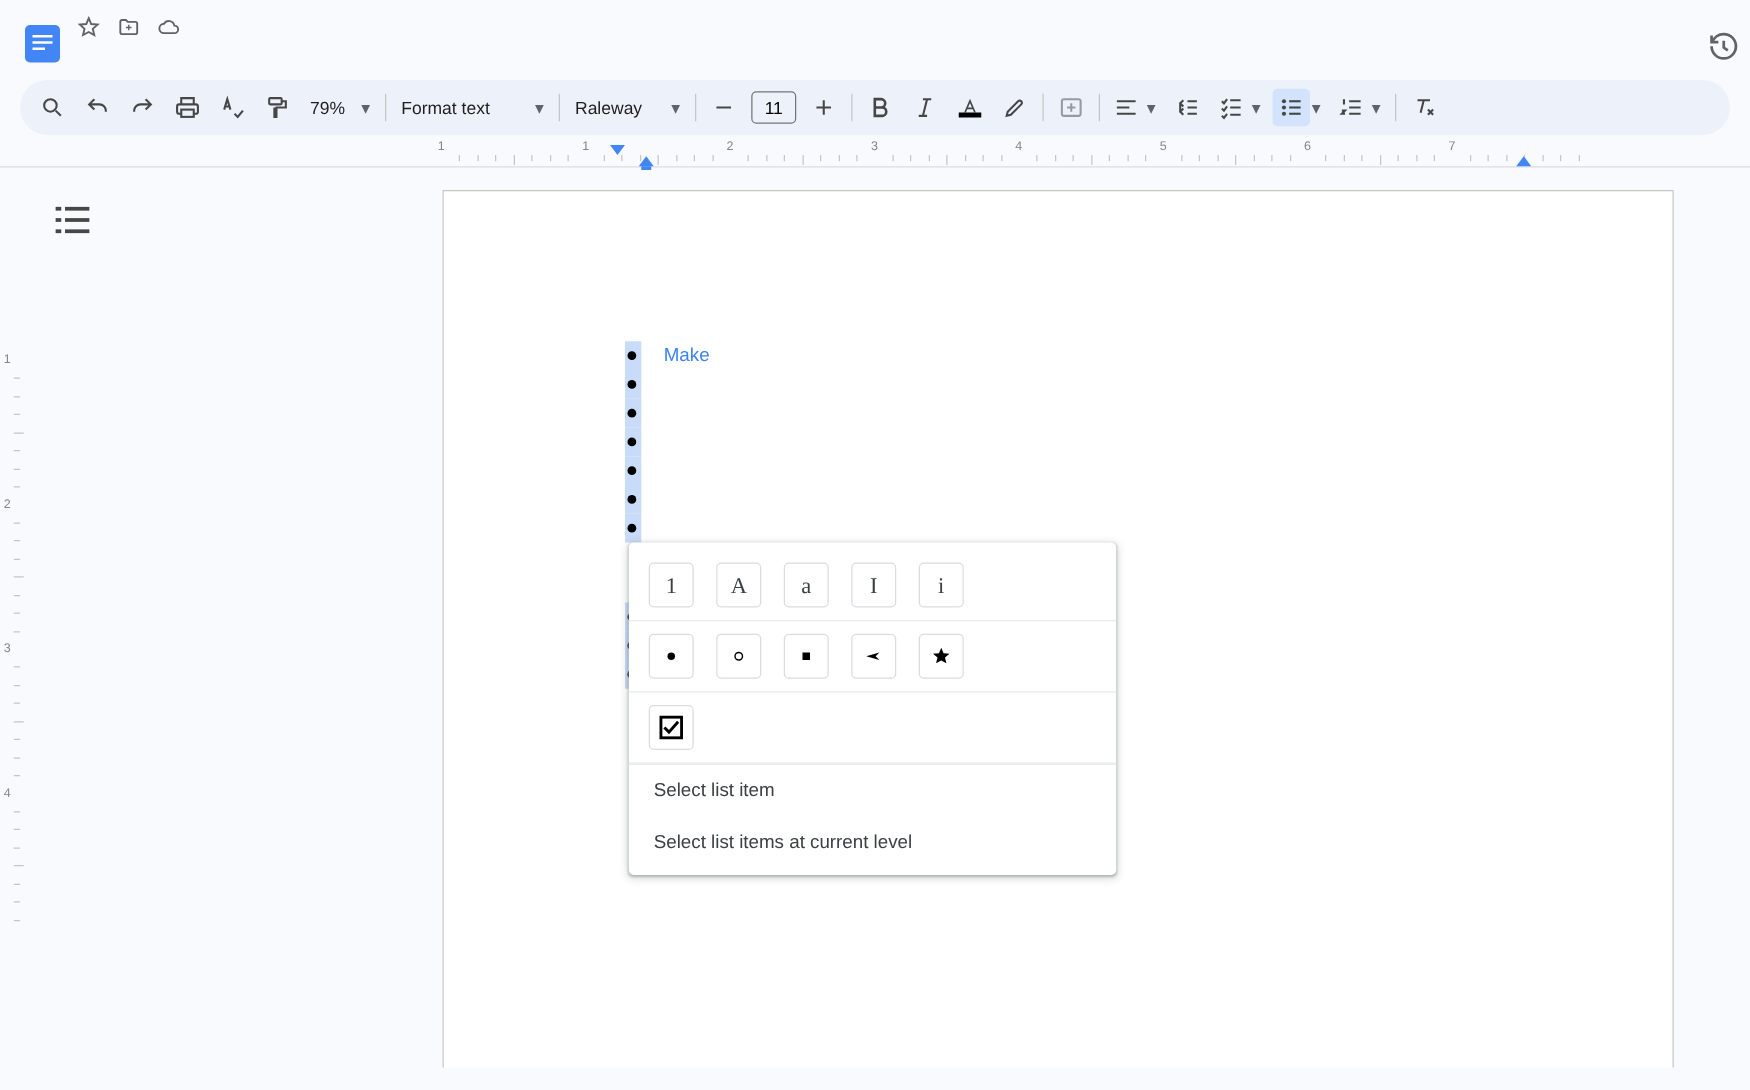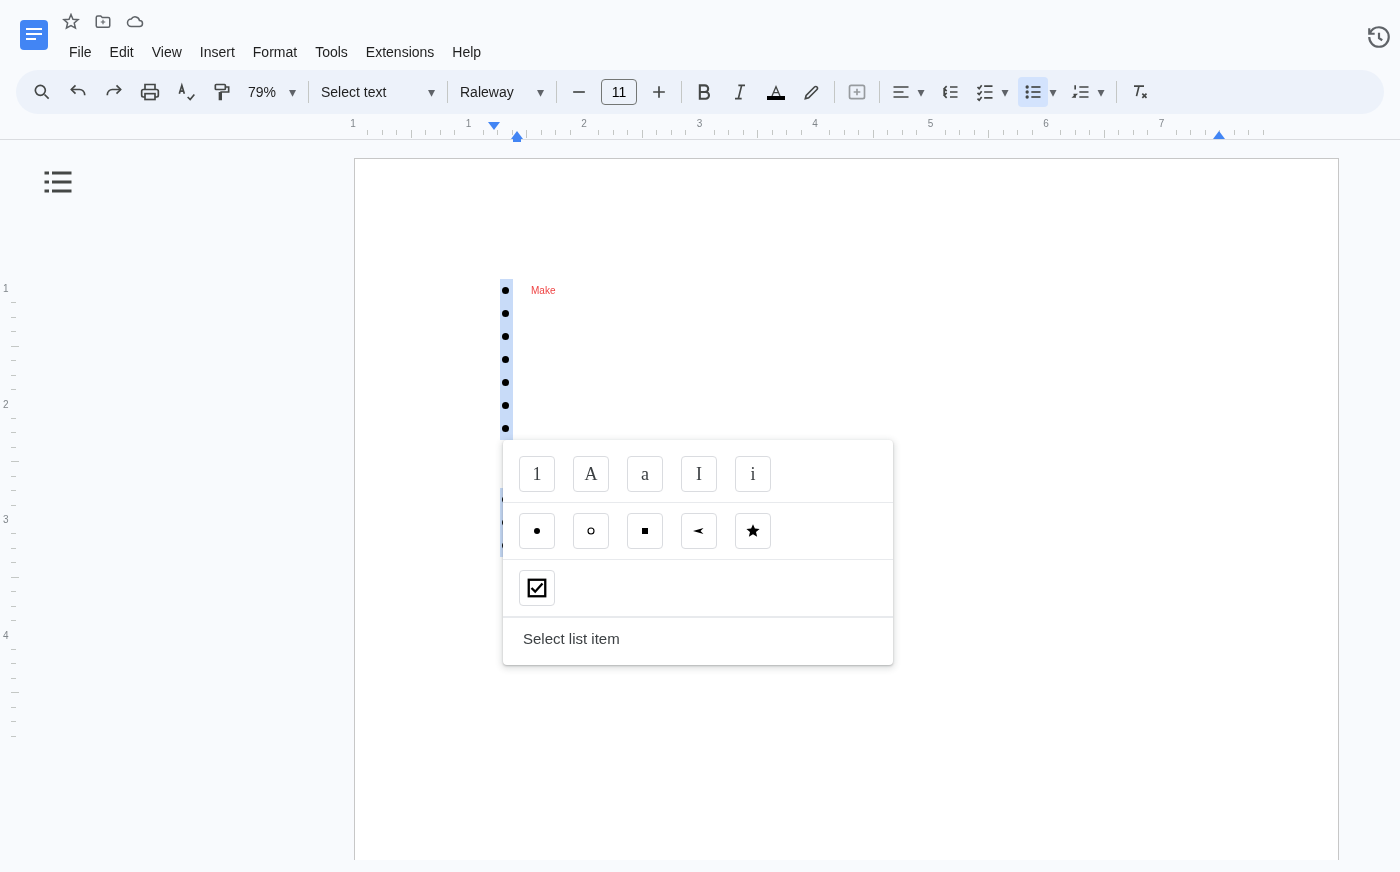--- a/index.html
+++ b/index.html
@@ -195,22 +195,22 @@
     position: absolute;
     left: 354px; top: 18px;
     width: 985px; height: 1280px;
     background: #fff;
     border: 1px solid #c7c7c7;
   }
   .doc-content {
     position: absolute;
     left: 145px; top: 120px;
     font-family: Arial, sans-serif;
-    font-size: 10px;
-    color: #ef4444;
+    font-size: 15px;
+    color: #3b82f6;
   }
   .doc-content .line {
     display: flex; align-items: center;
     height: 23px;
   }
   .sel-bullet-bg {
     display: inline-block;
     width: 13px; height: 23px;
     background: #c8dbf8;
     position: relative;
@@ -278,30 +278,20 @@
             </svg></span>
         <span><svg viewBox="0 0 24 24" fill="none" stroke="currentColor" stroke-width="2">
               <path d="M3 6a2 2 0 012-2h4l2 2h8a2 2 0 012 2v9a2 2 0 01-2 2H5a2 2 0 01-2-2V6z"></path>
               <path d="M12 9v6m-3-3h6" stroke-width="1.5"></path>
             </svg></span>
         <span><svg viewBox="0 0 24 24" fill="none" stroke="currentColor" stroke-width="2">
               <path d="M7 18a5 5 0 010-10 6 6 0 0111 2 4 4 0 010 8H7z"></path>
             </svg></span>
       </div>
     </div>
-    <div class="menubar">
-      <span class="menu-item">File</span>
-      <span class="menu-item">Edit</span>
-      <span class="menu-item">View</span>
-      <span class="menu-item">Insert</span>
-      <span class="menu-item">Format</span>
-      <span class="menu-item">Tools</span>
-      <span class="menu-item">Extensions</span>
-      <span class="menu-item">Help</span>
-    </div>
   </div>
 </div>
 
 <div class="header-right">
   <svg viewBox="0 0 24 24" fill="none" stroke="currentColor" stroke-width="2">
       <path d="M3 12a9 9 0 109-9 9 9 0 00-8.5 6M3 4v5h5"></path>
       <path d="M12 8v5l3 2"></path>
     </svg>
 </div>
 
@@ -340,21 +330,21 @@
         <rect x="4" y="3" width="12" height="6" rx="1"></rect>
         <path d="M16 6h4v6h-9v9h-2v-9"></path>
       </svg>
     </div>
   <div class="tb-text tb-zoom">
     <span>79%</span>
     <span class="dropdown">▾</span>
   </div>
   <div class="tb-sep"></div>
   <div class="tb-text" style="width:130px;justify-content:space-between">
-    <span>Select text</span>
+    <span>Format text</span>
     <span class="dropdown">▾</span>
   </div>
   <div class="tb-sep"></div>
   <div class="tb-text" style="width:100px;justify-content:space-between">
     <span>Raleway</span>
     <span class="dropdown">▾</span>
   </div>
   <div class="tb-sep"></div>
   <div class="font-size-box">
     <div class="tb-btn">
@@ -646,14 +636,15 @@
       <div class="bullet-opt checkbox-opt">
           <svg viewBox="0 0 24 24" fill="none" stroke="#000" stroke-width="2.5">
             <rect x="3" y="3" width="18" height="18"></rect>
             <path d="M6 12l4 4 8-9"></path>
           </svg>
         </div>
     </div>
     <div class="popup-sep"></div>
     <div class="popup-sep"></div>
     <div class="popup-menu-item">Select list item</div>
+    <div class="popup-menu-item">Select list items at current level</div>
   </div>
 </div>
 
 </body></html>

